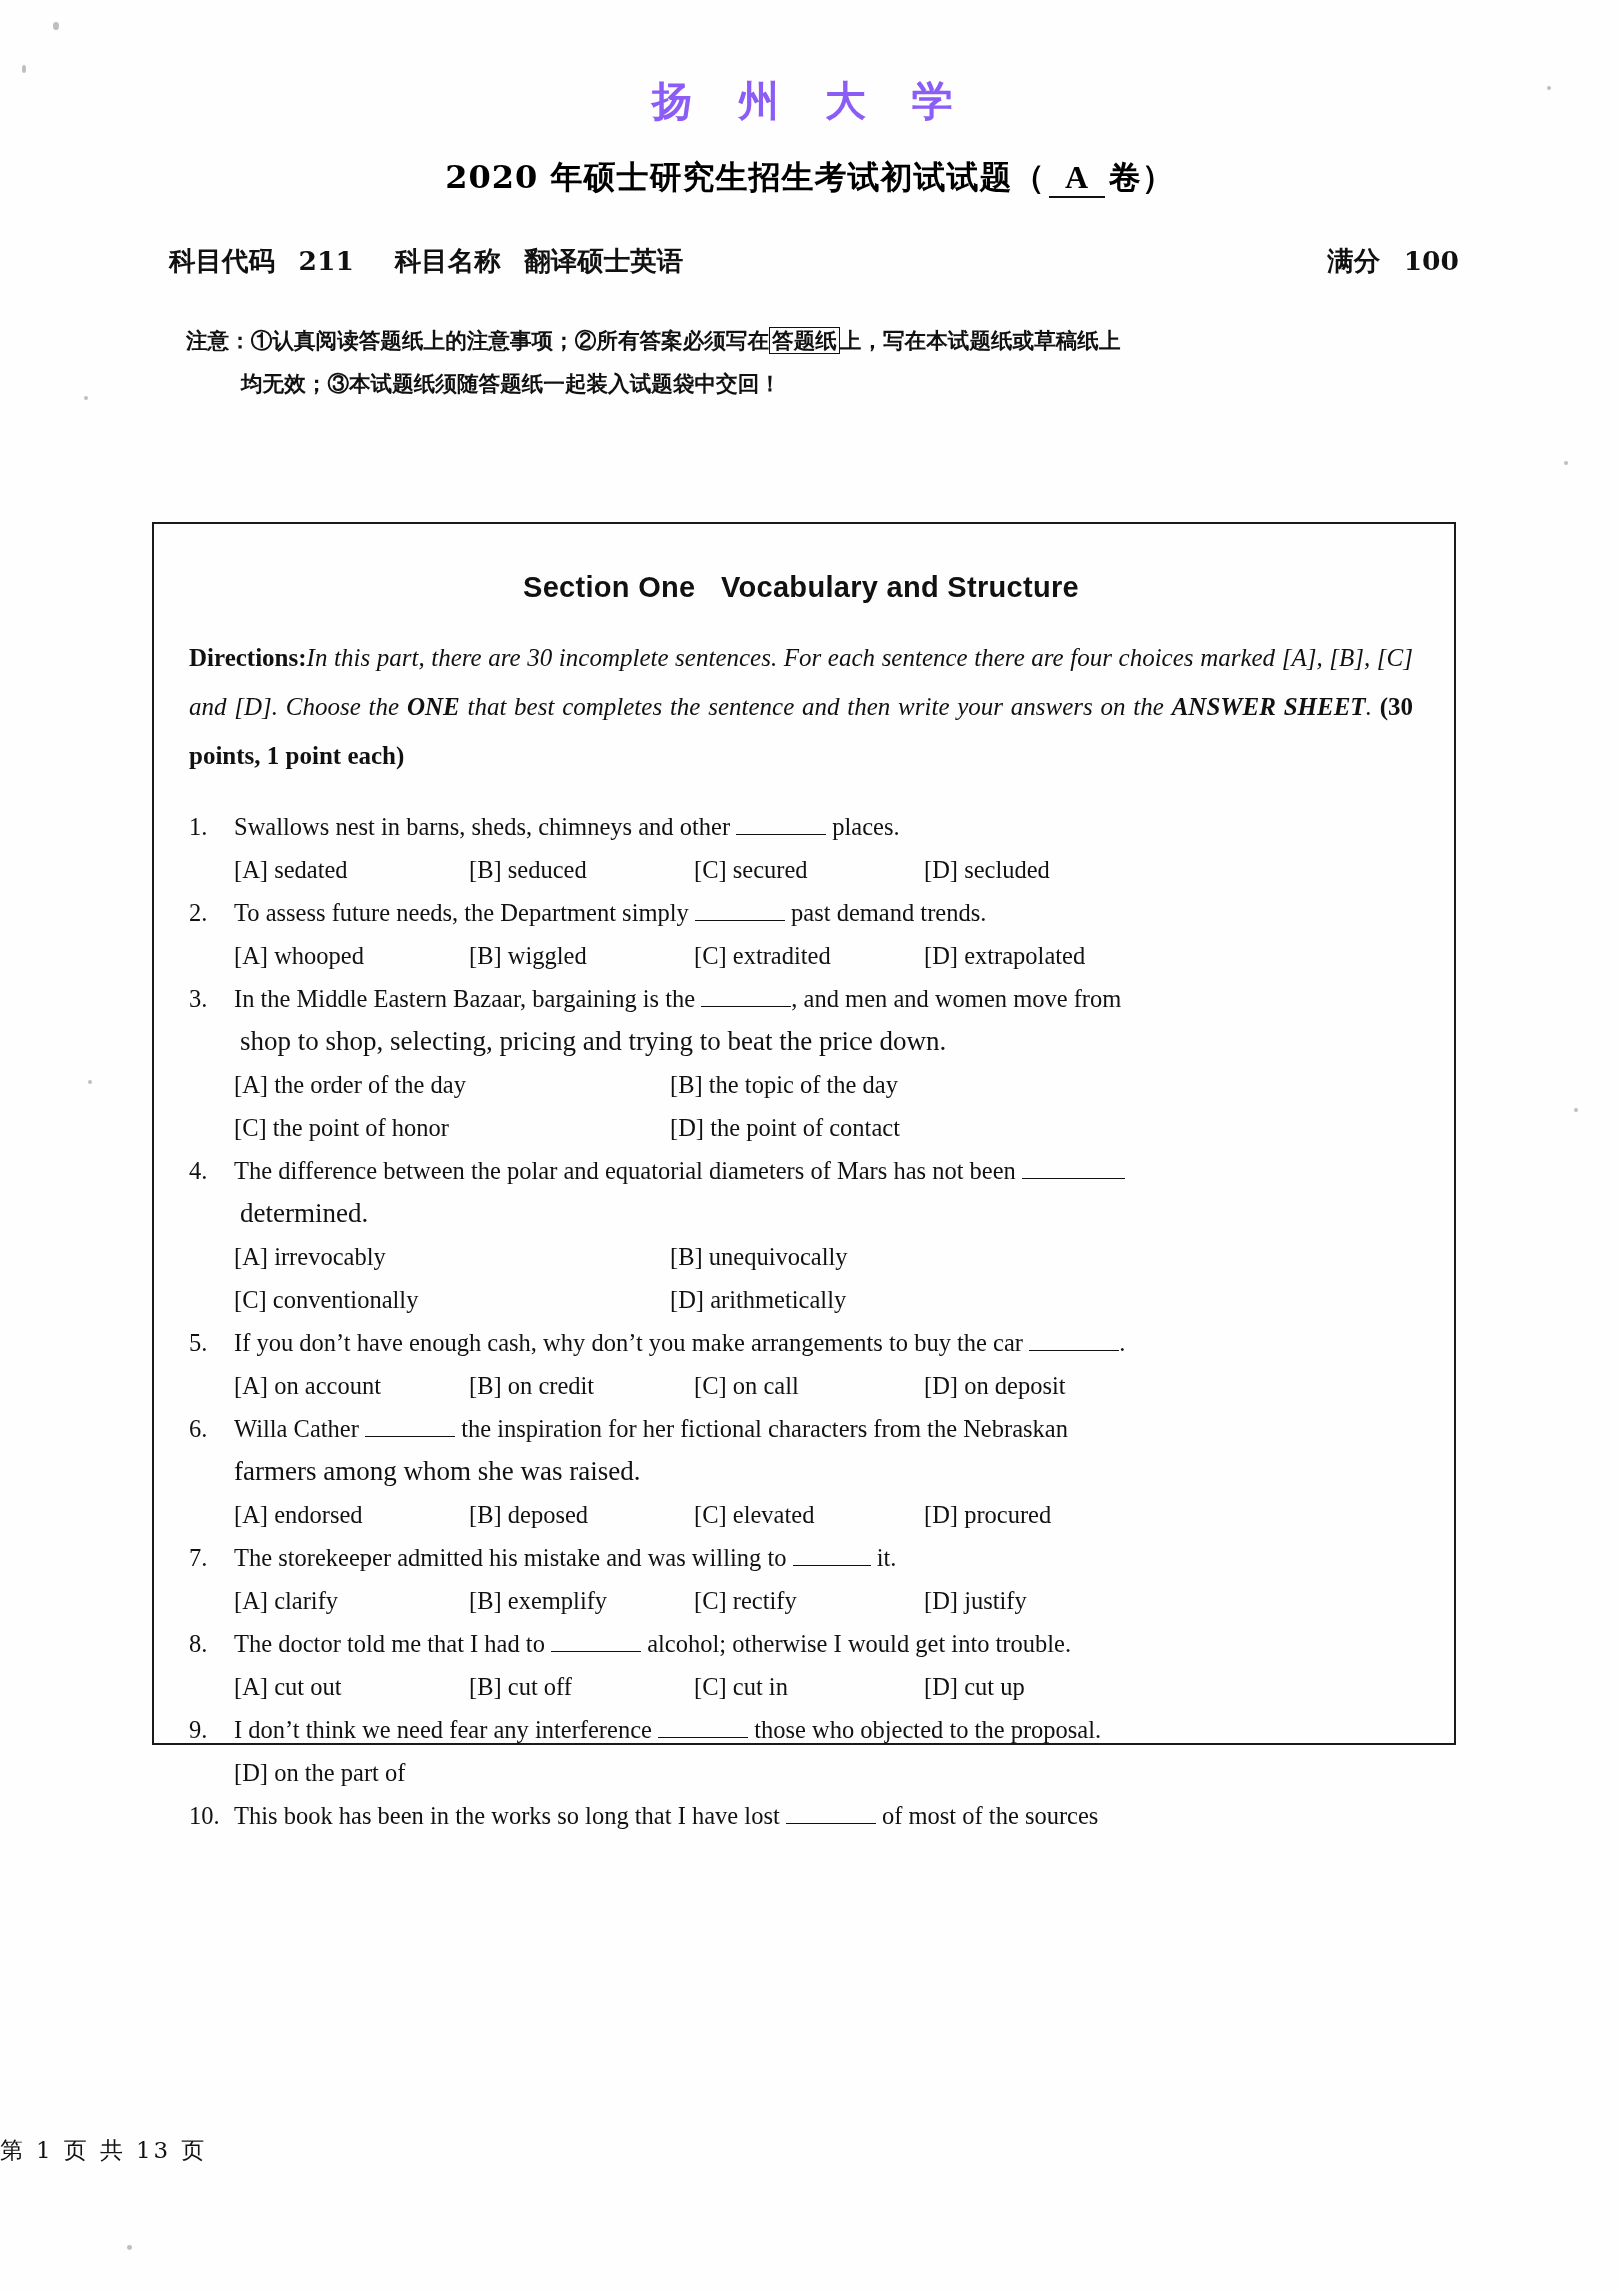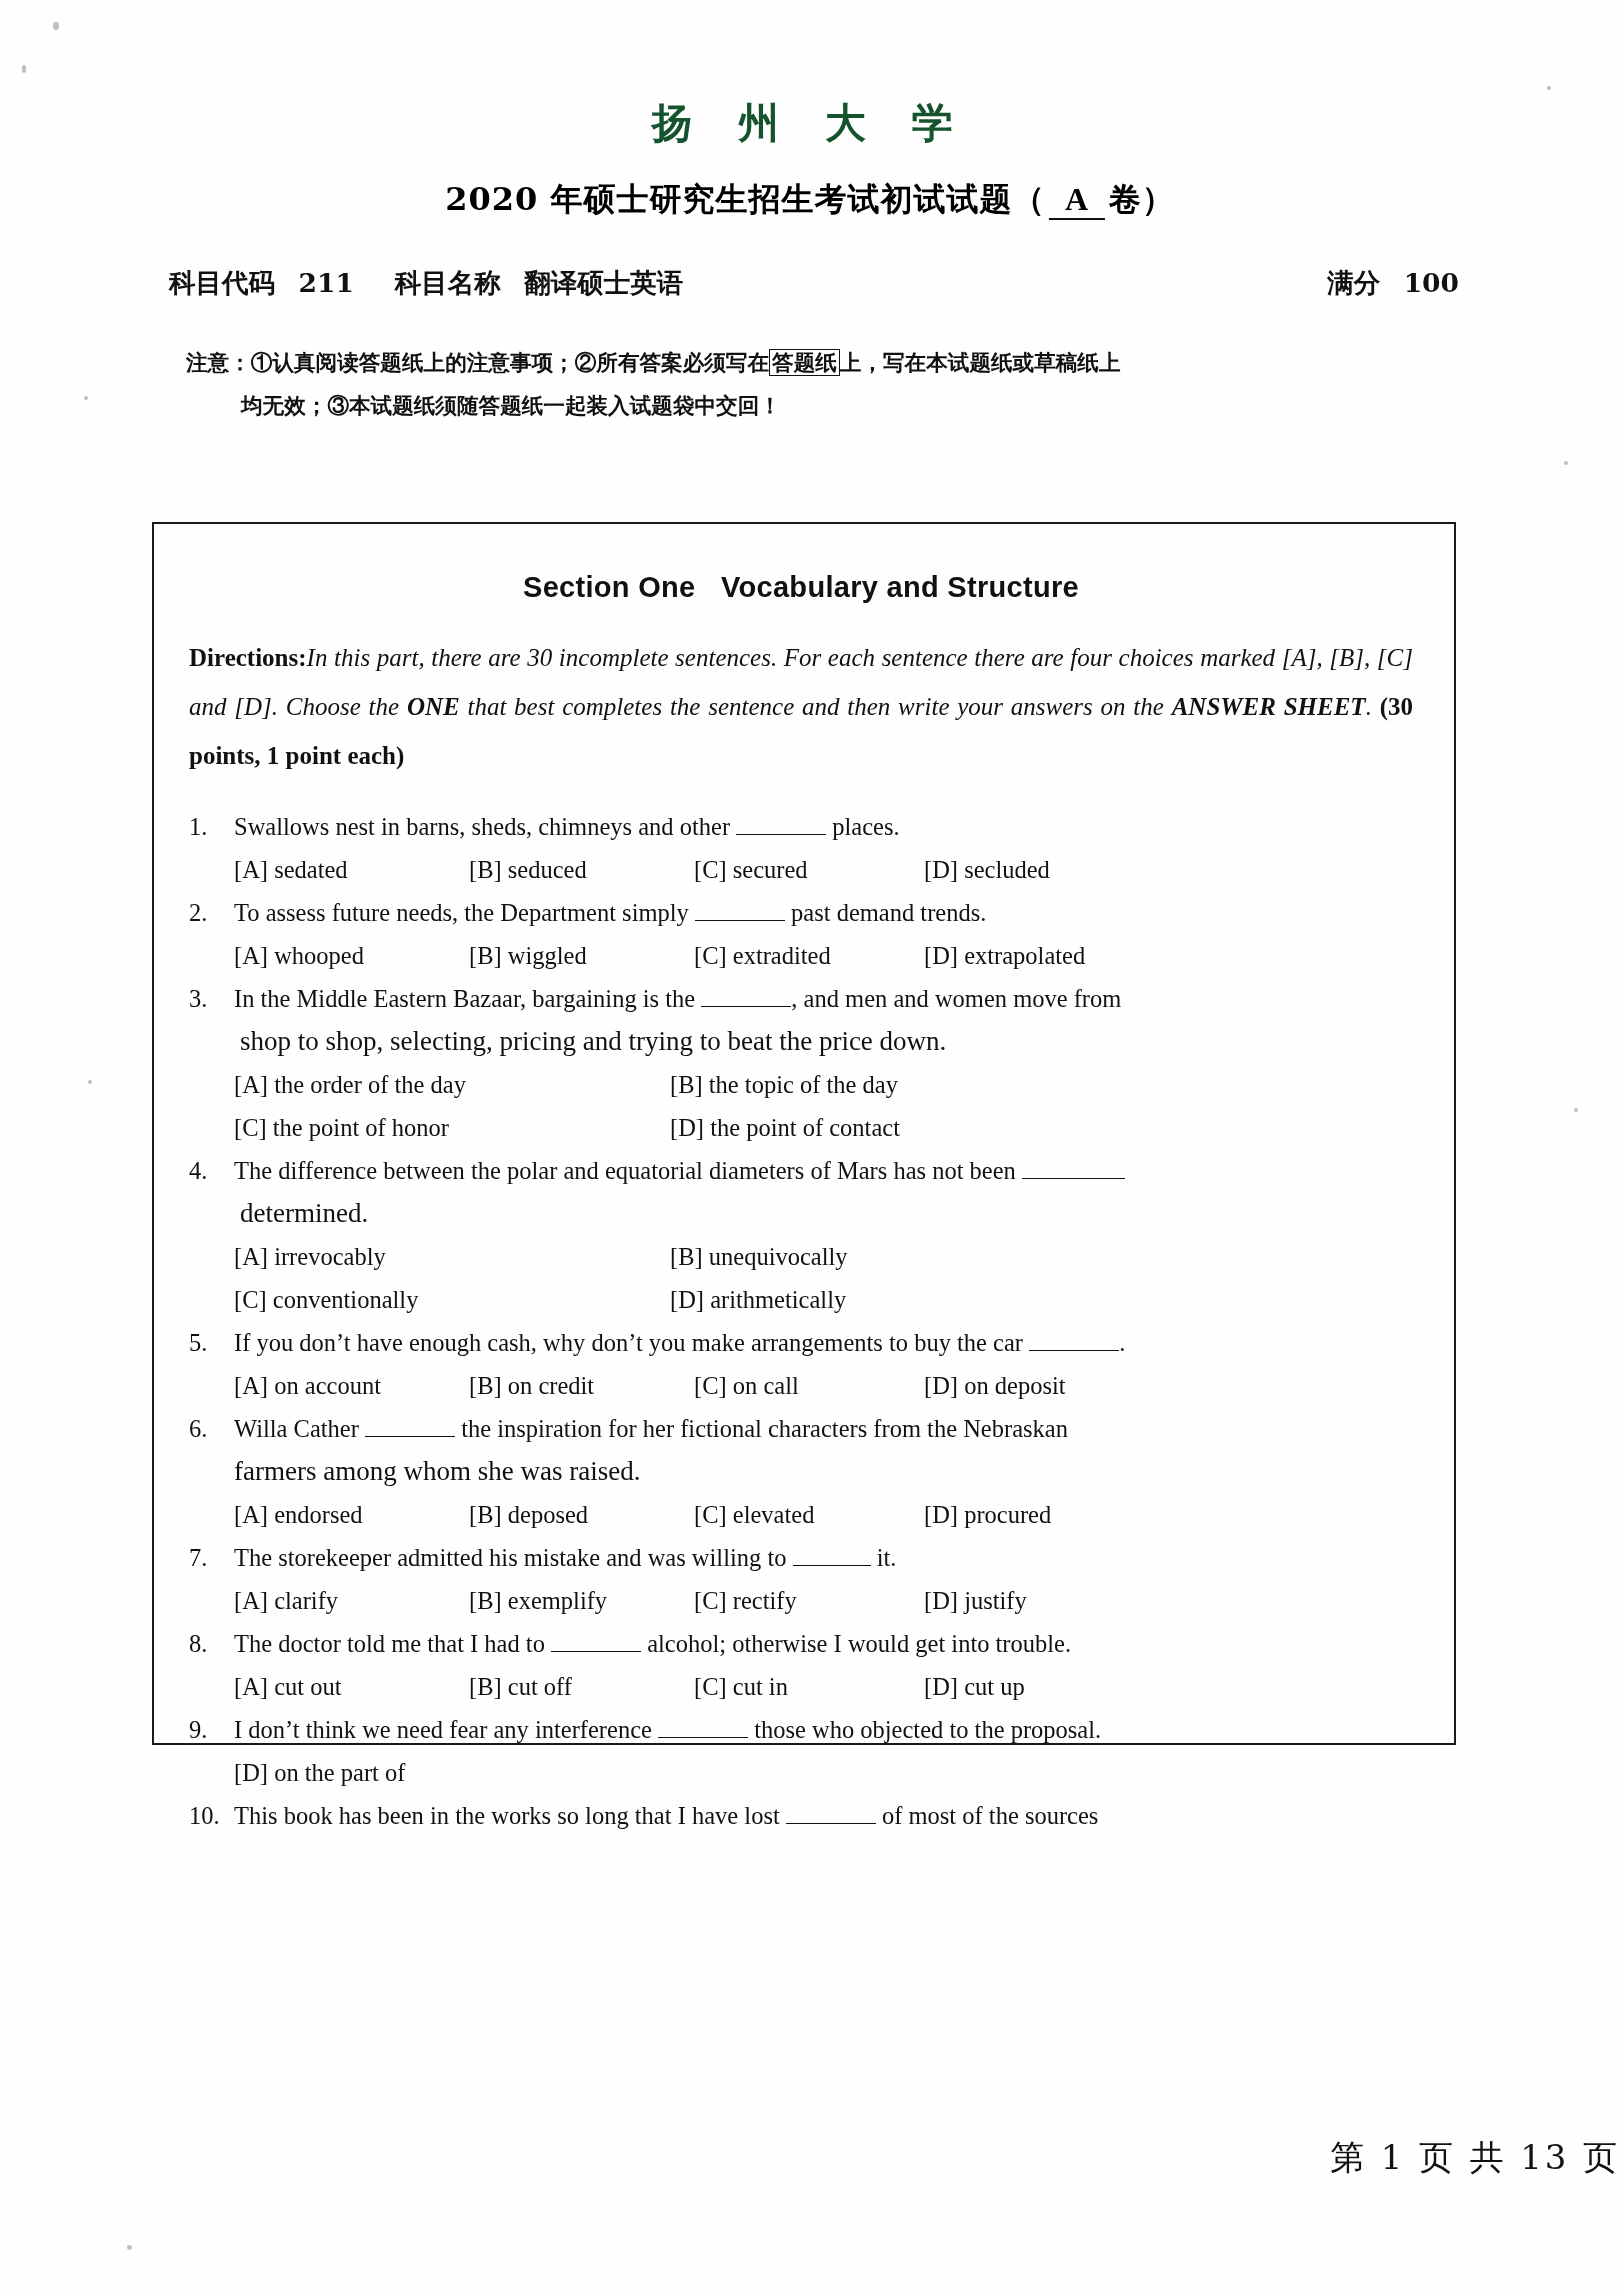--- a/index.html
+++ b/index.html
@@ -24,22 +24,22 @@
   .speck { position:absolute; background:#bfbfbf; border-radius:50%; }
 
   
   .uni-title {
     text-align: center;
     font-family: "DejaVu Serif", "Liberation Serif", serif;
     font-weight: bold;
     font-size: 41px;
     letter-spacing: 15.7px;
     margin: 0;
-    padding-top: 96px;
-    color: #14532d;
+    padding-top: 74px;
+    color: #8b5cf6;
   }
   .exam-title {
     text-align: center;
     font-family: "DejaVu Serif", "Liberation Serif", serif;
     font-weight: bold;
     font-size: 32px;
     letter-spacing: 1px;
     margin: 0;
     padding-top: 27.4px;
     color: #000000;
@@ -158,23 +158,23 @@
   .opts.two .oL { width: 436px; }
   .opts.two .oR { width: 436px; }
 
   .cont { padding-left: 51px; font-size: 27px; line-height: 43px; }
 
   
   .footer {
     position: absolute;
     left: 0; right: 0;
     top: 2135px;
-    text-align: right;
-    font-family: "DejaVu Serif", "Liberation Serif", serif;
-    font-size: 34px;
+    text-align: left;
+    font-family: "DejaVu Serif", "Liberation Serif", serif;
+    font-size: 23px;
     letter-spacing: 2.9px;
   }
 </style>
 </head>
 <body>
 
 <div class="page">
 
   <div class="speck" style="left:53px;top:21.6px;width:5.9px;height:8.8px;"></div>
   <div class="speck" style="left:21.6px;top:65px;width:4.9px;height:7.8px;"></div>

